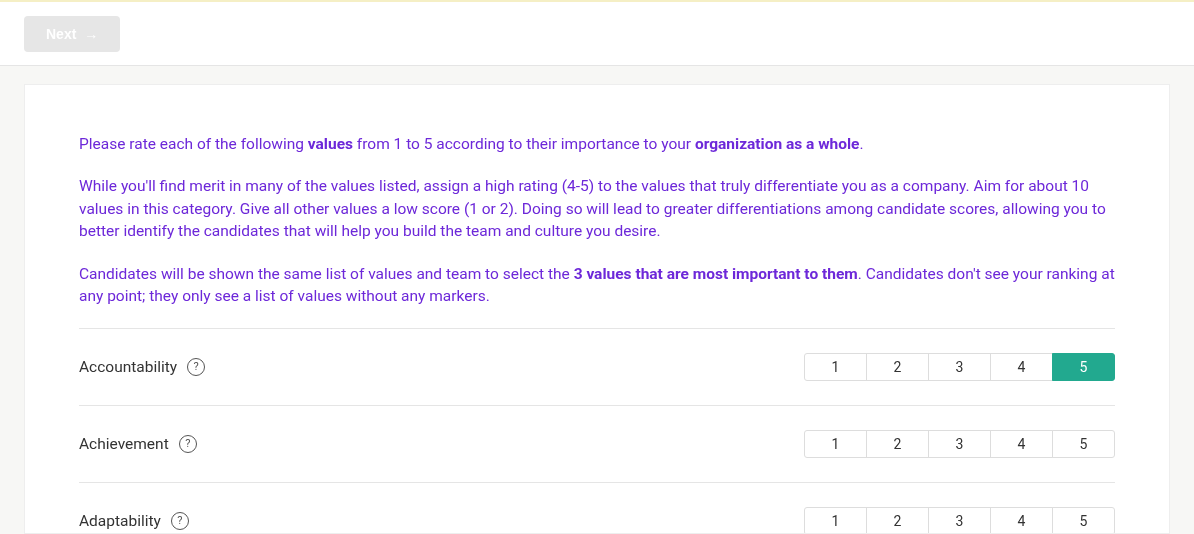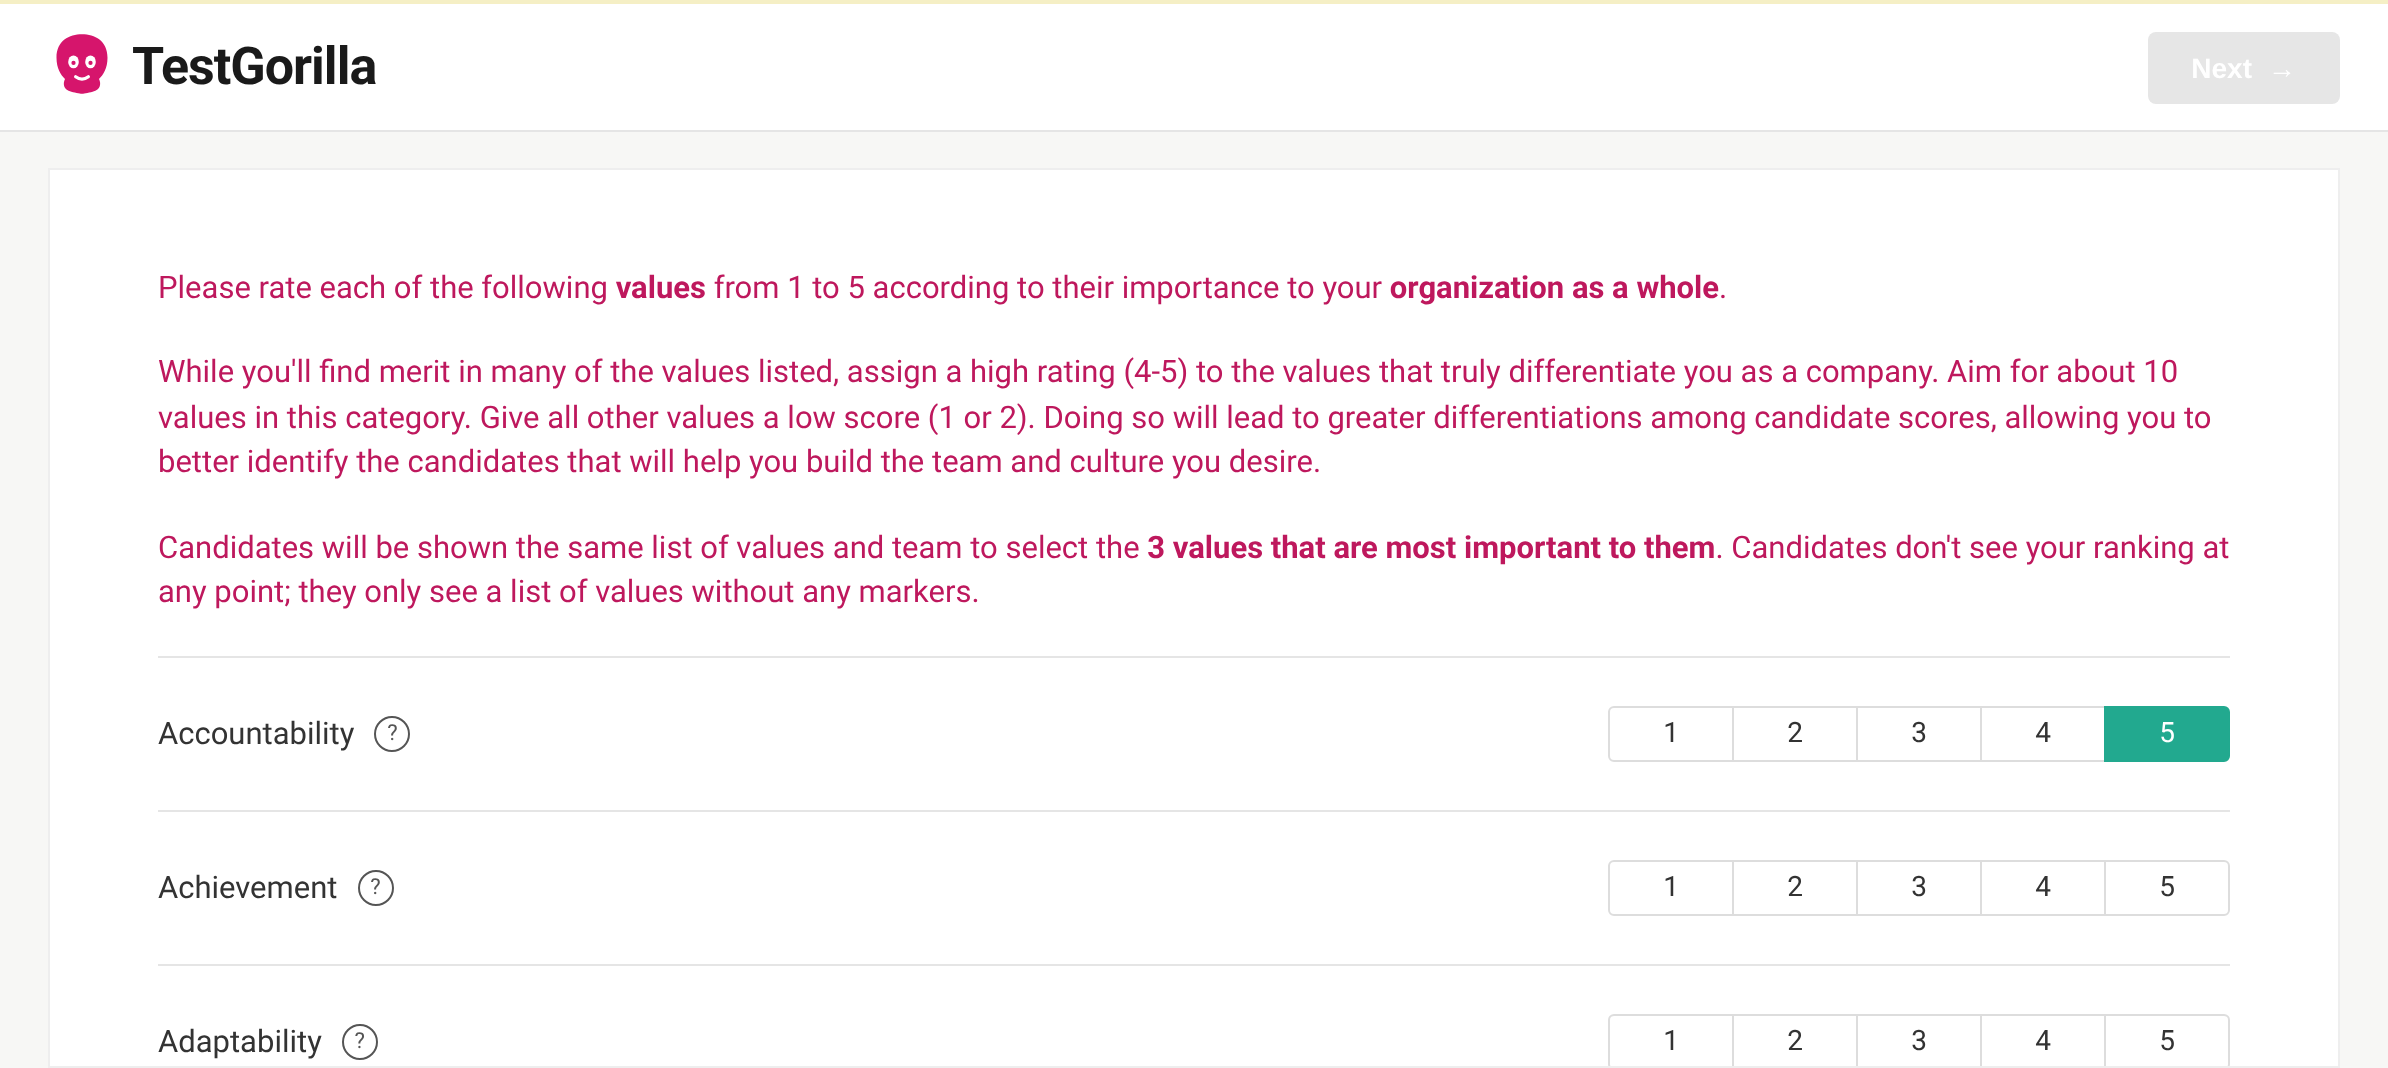--- a/index.html
+++ b/index.html
@@ -58,21 +58,21 @@
   }
   .title {
     font-size: 17px;
     font-weight: 700;
     color: #333;
     margin-bottom: 24px;
   }
   .para {
     font-size: 15.5px;
     line-height: 1.45;
-    color: #be185d;
+    color: #6d28d9;
     margin-bottom: 20px;
   }
   .para strong { font-weight: 700; }
   .scale-header {
     display: flex;
     justify-content: flex-end;
     font-size: 13px;
     color: #333;
     margin-top: 28px;
     margin-bottom: 6px;
@@ -133,33 +133,20 @@
   .opt.selected {
     background: #22a98f;
     color: #fff;
     border-color: #22a98f;
   }
 </style>
 </head>
 <body>
 
 <div class="header">
-  <div class="brand">
-    <span>
-      <svg width="34" height="34" viewBox="0 0 64 64">
-        <path fill="#d6156c" d="M32 4c12 0 24 6 24 22 0 10-4 16-8 20 2 4 2 10-6 12-4 1-10 2-10 2s-6-1-10-2c-8-2-8-8-6-12-4-4-8-10-8-20C8 10 20 4 32 4z"></path>
-        <ellipse cx="24" cy="30" rx="5" ry="6" fill="#fff"></ellipse>
-        <ellipse cx="40" cy="30" rx="5" ry="6" fill="#fff"></ellipse>
-        <circle cx="24" cy="31" r="2" fill="#d6156c"></circle>
-        <circle cx="40" cy="31" r="2" fill="#d6156c"></circle>
-        <path d="M26 44c4 3 8 3 12 0" stroke="#fff" stroke-width="3" fill="none" stroke-linecap="round"></path>
-      </svg>
-    </span>
-    <span class="brand-name">TestGorilla</span>
-  </div>
   <button class="next-btn">
     <span>Next</span>
     <span class="arrow-right">→</span>
   </button>
 </div>
 
 <div class="card">
 
   <p class="para">
     <span>Please rate each of the following </span><strong>values</strong><span> from 1 to 5 according to their importance to your </span><strong>organization as a whole</strong><span>.</span>

